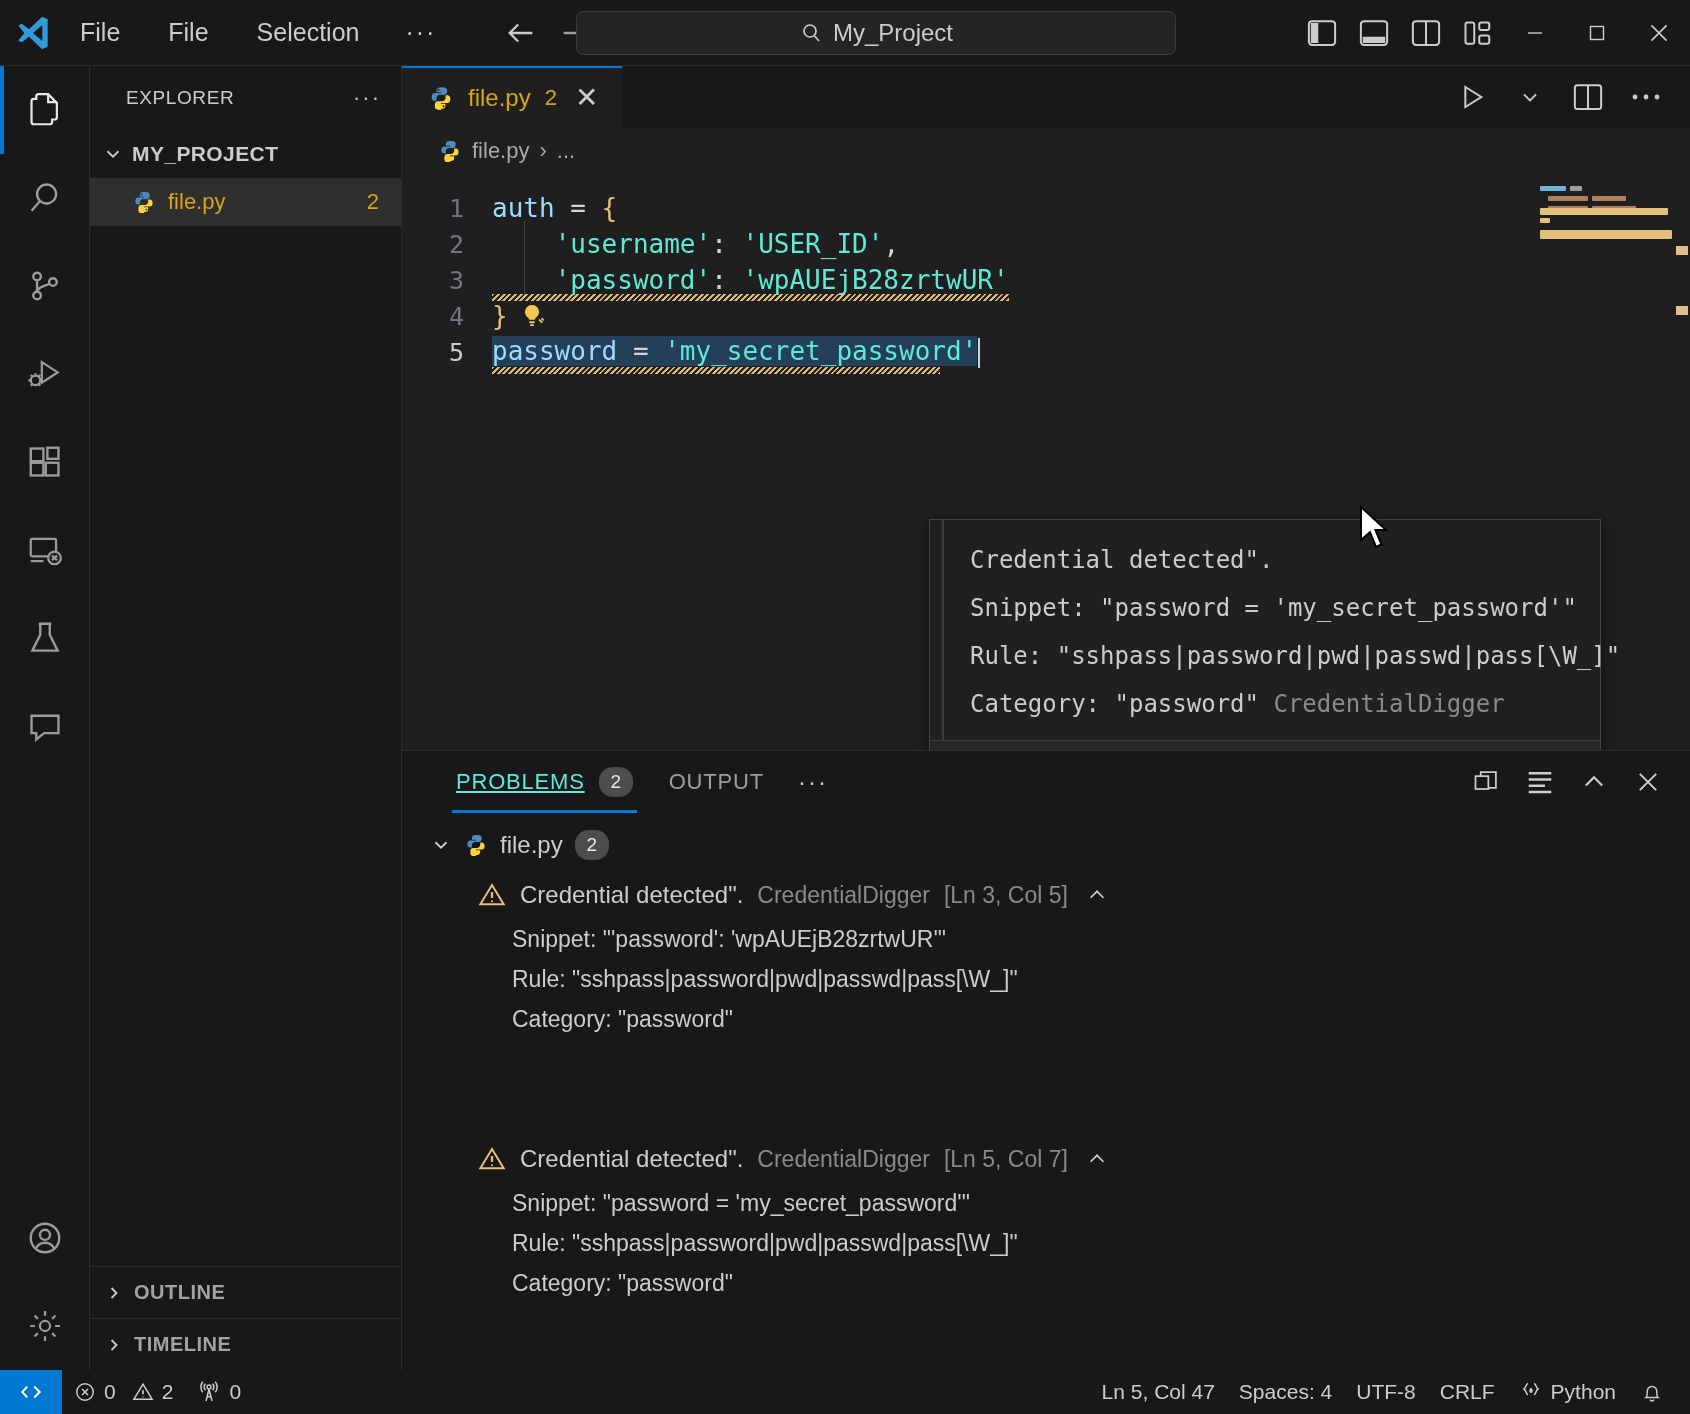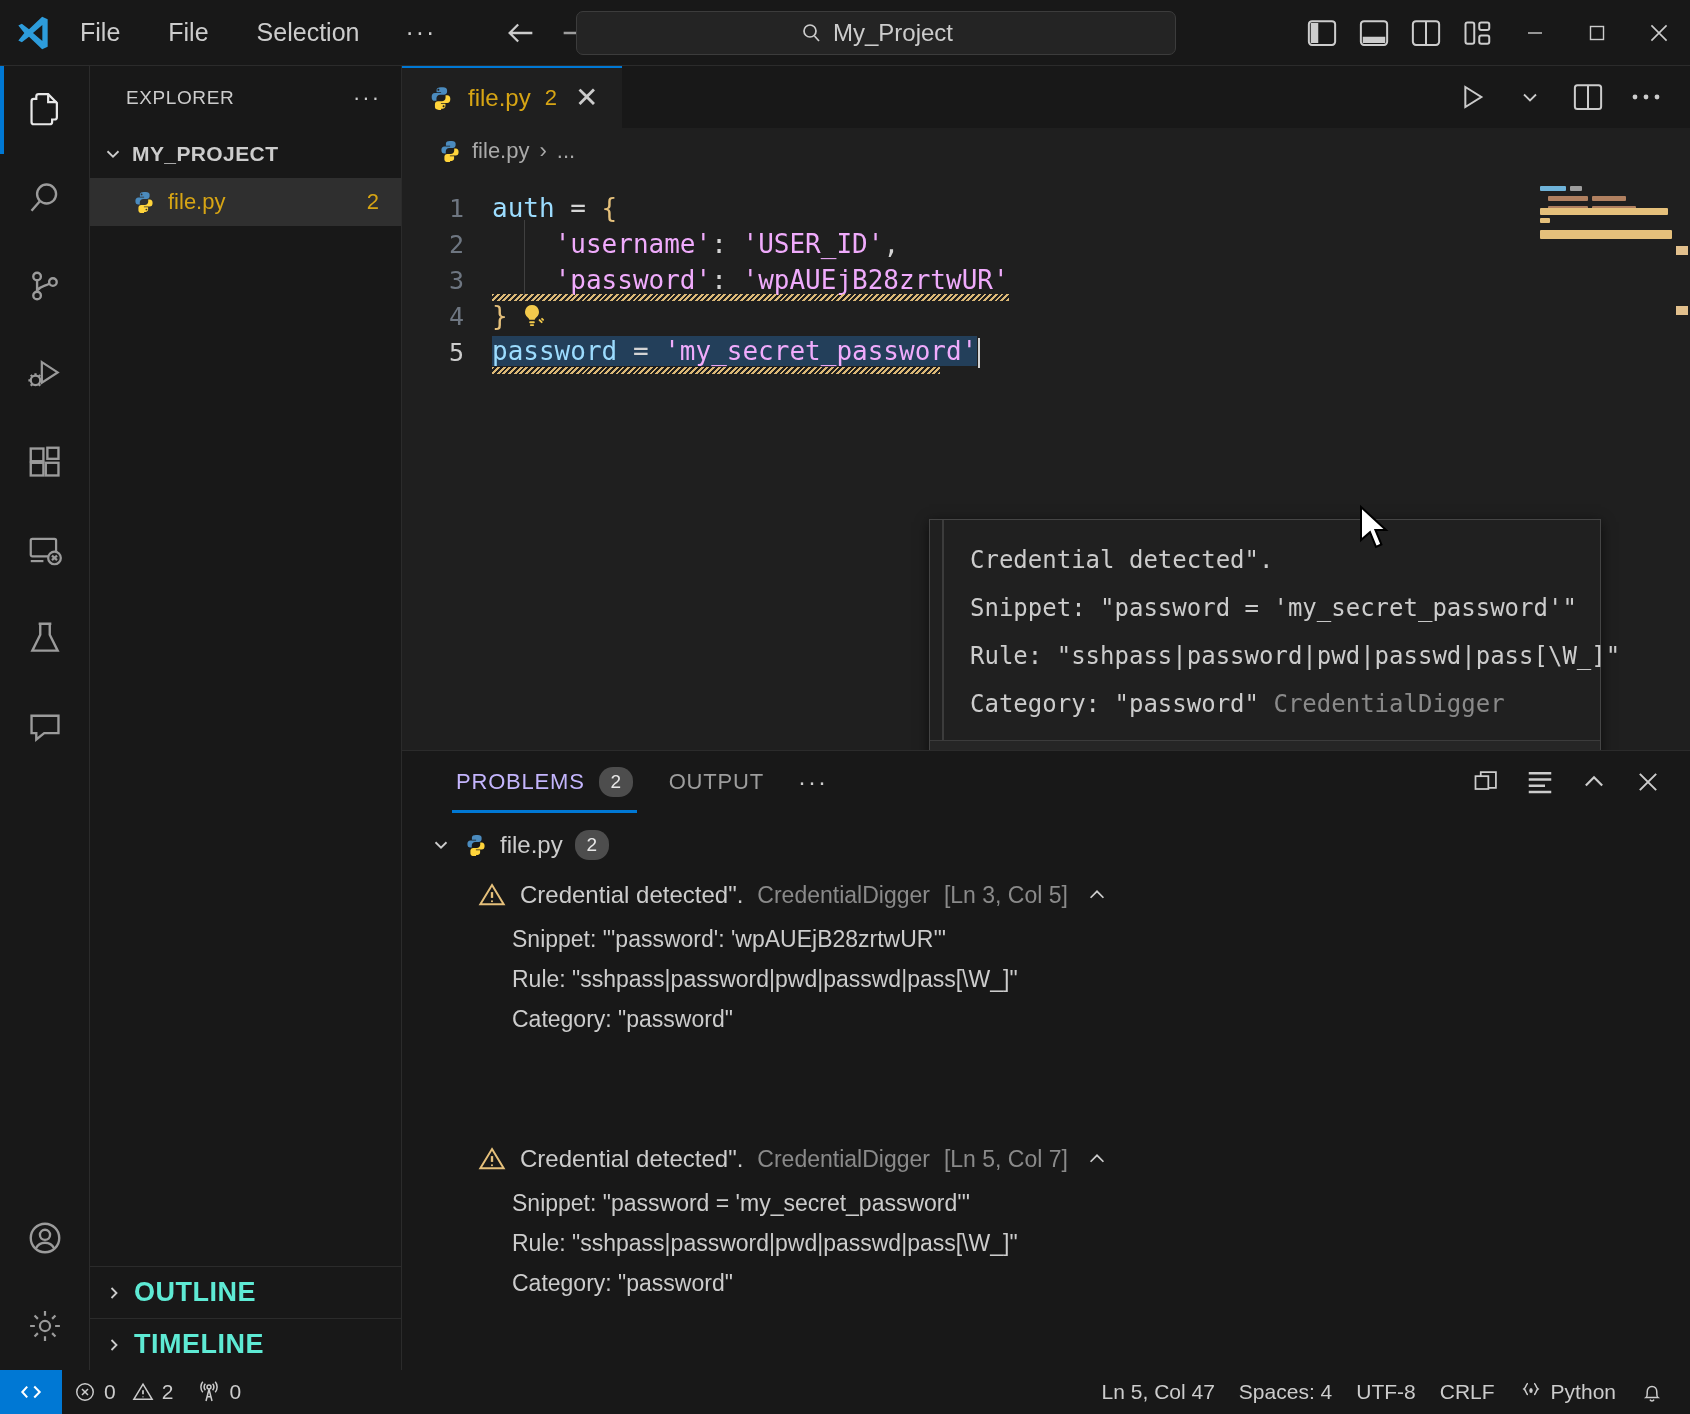--- a/index.html
+++ b/index.html
@@ -67,21 +67,21 @@
     font-size: 21px; font-weight: bold; color: #cccccc; letter-spacing: 0.4px;
   }
   .tree-file {
     height: 48px; display: flex; align-items: center; gap: 12px; padding-left: 42px;
     background: #2f2f2f; color: #d7a514; font-size: 22px; position: relative;
   }
   .tree-file .badge-n { position: absolute; right: 22px; color: #d7a514; font-size: 22px; }
   .sb-spacer { flex: 1; }
   .sb-section {
     height: 52px; display: flex; align-items: center; gap: 10px; padding-left: 14px;
-    font-size: 27px; font-weight: bold; color: #5eead4; border-top: 1px solid #2b2b2b;
+    font-size: 20px; font-weight: bold; color: #a3a3a3; border-top: 1px solid #2b2b2b;
     letter-spacing: 0.5px;
   }
 
   
   .main { flex: 1; display: flex; flex-direction: column; min-width: 0; background: #1f1f1f; }
 
   
   .tabbar { height: 62px; background: #181818; display: flex; align-items: stretch; flex: 0 0 62px; }
   .tab {
     display: flex; align-items: center; gap: 14px; padding: 0 20px 0 26px;
@@ -103,21 +103,21 @@
   .code-line { display: flex; align-items: center; height: 36px; position: relative; }
   .ln {
     width: 90px; text-align: right; padding-right: 28px; color: #6e7681; font-size: 25px;
     font-family: "DejaVu Sans Mono", monospace; flex: 0 0 90px;
   }
   .ln.cur { color: #cccccc; }
   .code-text { white-space: pre; position: relative; }
   .kw-var { color: #9cdcfe; }
   .op { color: #d4d4d4; }
   .brace { color: #e5c07b; }
-  .str { color: #f0abfc; }
+  .str { color: #5eead4; }
   .squiggle {
     position: absolute; left: 0; bottom: -6px; height: 7px; width: 100%;
     background-image: repeating-linear-gradient(135deg, #e5c07b 0 2px, transparent 2px 4px);
     opacity: .95;
   }
   .sel-hl { background: #264f78aa; }
   .cursor-bar { display:inline-block; width: 2px; height: 30px; background: #d4d4d4; vertical-align: middle; margin-left: 1px;}
   .indent-guide { position: absolute; left: 122px; top: 0; bottom: 0; width: 1px; background: #404040; }
 
   
@@ -144,21 +144,21 @@
   .ov-mark { position: absolute; right: 2px; width: 12px; height: 9px; background: #e2c08d; }
 
   
   .mouse-cursor { position: absolute; left: 955px; top: 330px; z-index: 40; }
 
   
   .panel { height: 620px; flex: 0 0 620px; background: #181818; display: flex; flex-direction: column; border-top: 1px solid #2b2b2b; }
   .panel-head { height: 62px; display: flex; align-items: center; padding: 0 18px 0 36px; position: relative; }
   .ptab { display: flex; align-items: center; gap: 14px; padding: 0 18px; height: 62px; position: relative; }
   .ptab-label { font-size: 22px; color: #9d9d9d; letter-spacing: 0.8px; }
-  .ptab.active .ptab-label { color: #c4b5fd; }
+  .ptab.active .ptab-label { color: #5eead4; text-decoration: underline; }
   .ptab.active::after { content:""; position:absolute; left: 14px; right: 14px; bottom: 0; height: 3px; background: #0078d4; }
   .pill { background: #4d4d4d; color: #e7e7e7; border-radius: 14px; min-width: 34px; height: 30px; display:flex; align-items:center; justify-content:center; font-size: 19px; padding: 0 9px; }
   .ptab-dots { font-size: 24px; color: #cccccc; padding: 0 16px; letter-spacing: 2px; }
   .panel-tools { margin-left: auto; display: flex; align-items: center; gap: 6px; }
   .filter-box {
     width: 330px; height: 42px; background: #313131; border: 1px solid #3c3c3c;
     display: flex; align-items: center; padding: 0 8px 0 14px; gap: 8px; border-radius: 3px;
   }
   .filter-ph { font-size: 21px; color: #8d8d8d; white-space: nowrap; overflow: hidden; }
   .ptool { width: 48px; height: 48px; display: flex; align-items: center; justify-content: center; color: #cccccc; }

